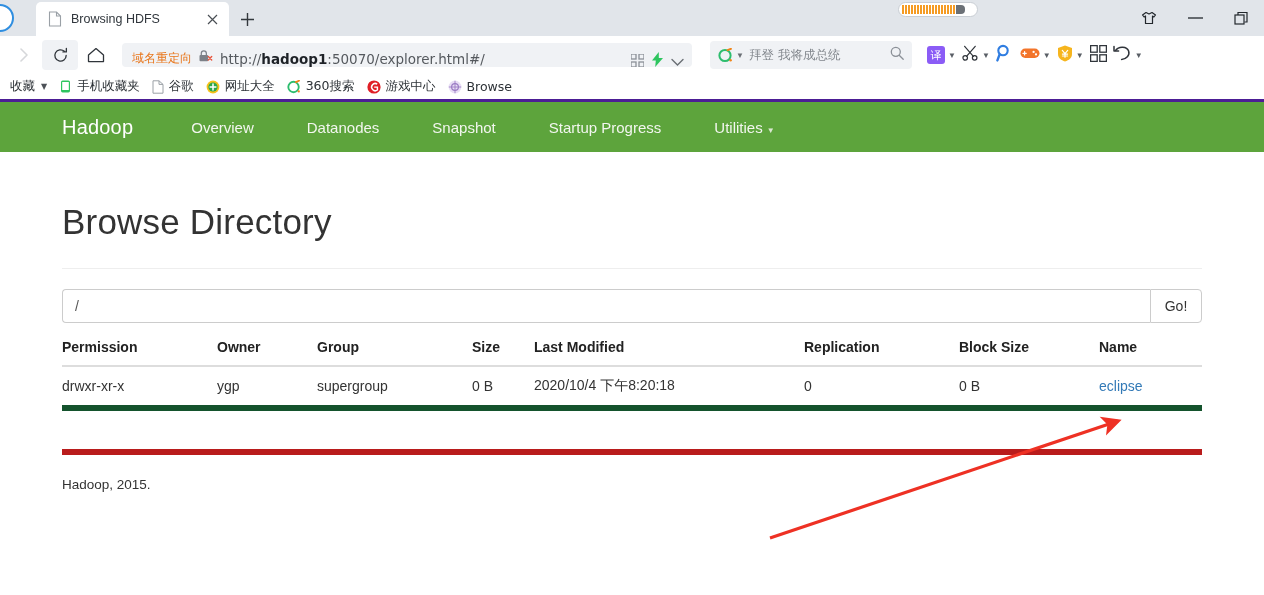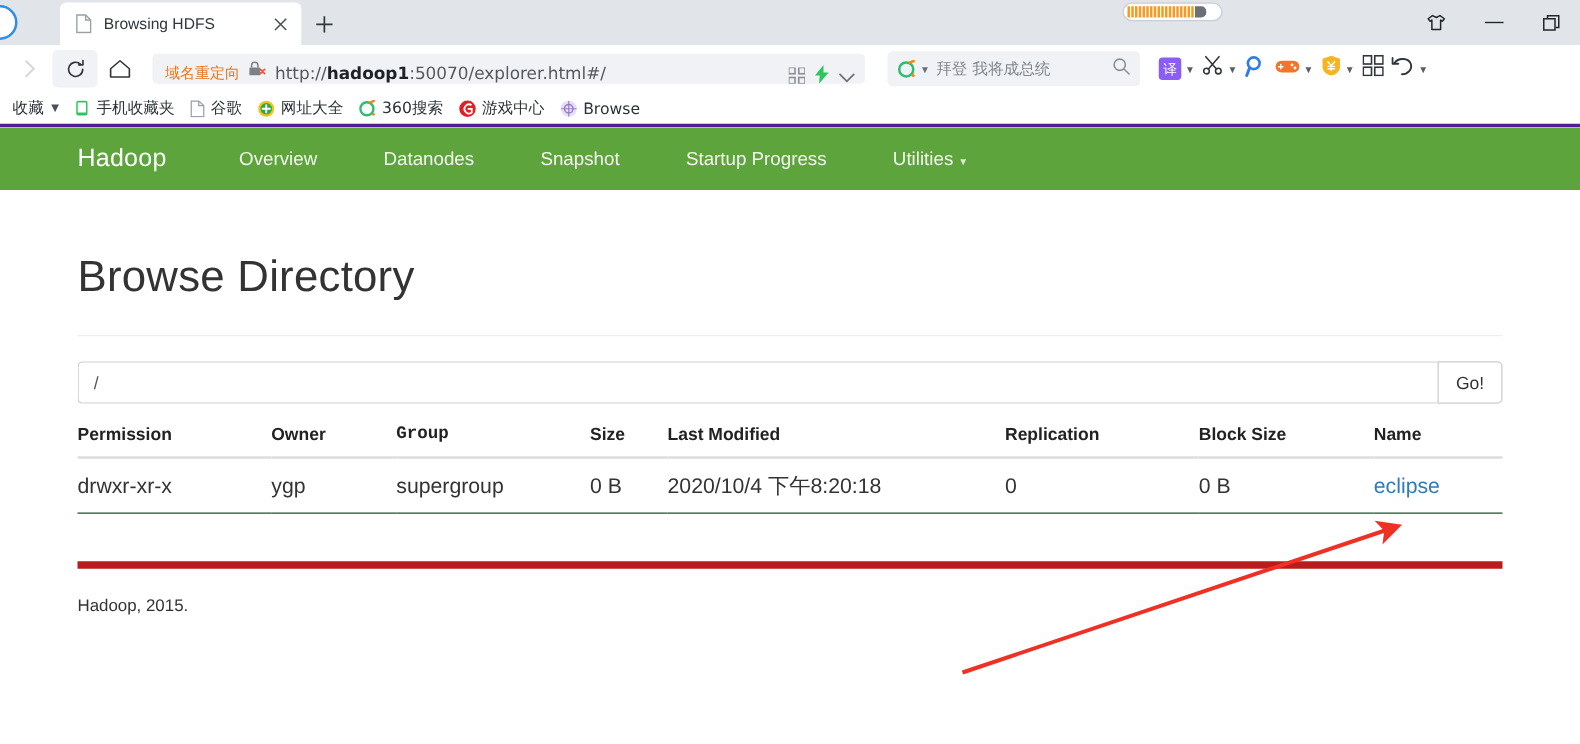--- a/index.html
+++ b/index.html
@@ -17,21 +17,21 @@
   .tabstrip {
     height: 36px; background: #e1e5ea;
     display: flex; align-items: flex-end; position: relative;
   }
   .brand-orb {
     position: absolute; left: -14px; top: 4px;
     width: 28px; height: 28px; border-radius: 50%;
     border: 2px solid #2f8ee0; background: #ffffff;
   }
   .tab {
-    margin-left: 48px; width: 193px; height: 34px;
+    margin-left: 36px; width: 193px; height: 34px;
     background: #ffffff; border-radius: 5px 5px 0 0;
     display: flex; align-items: center; padding: 0 8px 0 12px;
     position: relative;
   }
   .tab-favicon { width: 14px; height: 16px; flex: 0 0 auto; margin-right: 9px; }
   .tab-title {
     flex: 1 1 auto; font-size: 12.5px; color: #30363c;
     white-space: nowrap; overflow: hidden; text-overflow: ellipsis;
   }
   .tab-close {
@@ -168,27 +168,27 @@
     background: #ffffff; font-size: 14px; color: #333333;
     font-family: "Liberation Sans", sans-serif;
   }
 
   table.fs { width: 100%; border-collapse: collapse; margin-top: 8px; }
   table.fs th {
     text-align: left; font-size: 14px; font-weight: bold; color: #222222;
     padding: 8px 0 10px 0; border-bottom: 2px solid #dddddd;
   }
   table.fs td {
-    font-size: 17px; color: #333333; padding: 10px 0;
-    border-bottom: 1px solid #14532d;
+    font-size: 14px; color: #333333; padding: 10px 0;
+    border-bottom: 6px solid #14532d;
   }
   table.fs td.name a { color: #337ab7; text-decoration: none; }
   .c-perm  { width: 155px; }
   .c-owner { width: 100px; }
-  .c-group { width: 155px; font-family: Liberation Mono, monospace; }
+  .c-group { width: 155px; }
   .c-size  { width: 62px; }
   .c-mod   { width: 270px; }
   .c-repl  { width: 155px; }
   .c-block { width: 140px; }
 
   .footer {
     margin-top: 38px; padding-top: 22px;
     border-top: 6px solid #b91c1c;
     font-size: 13.5px; color: #333333;
   }

